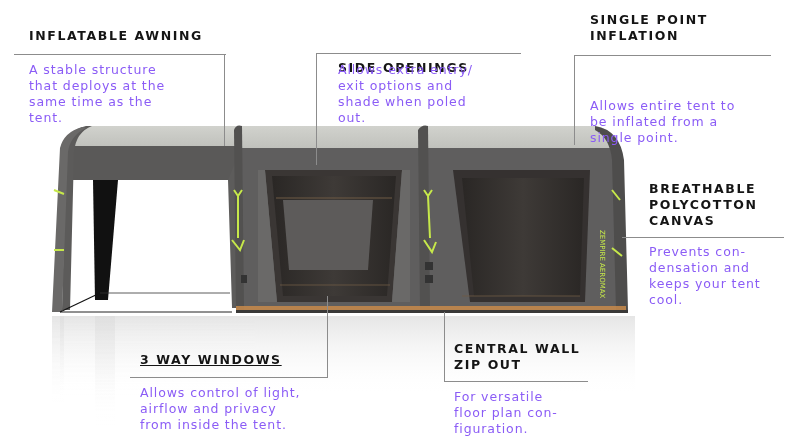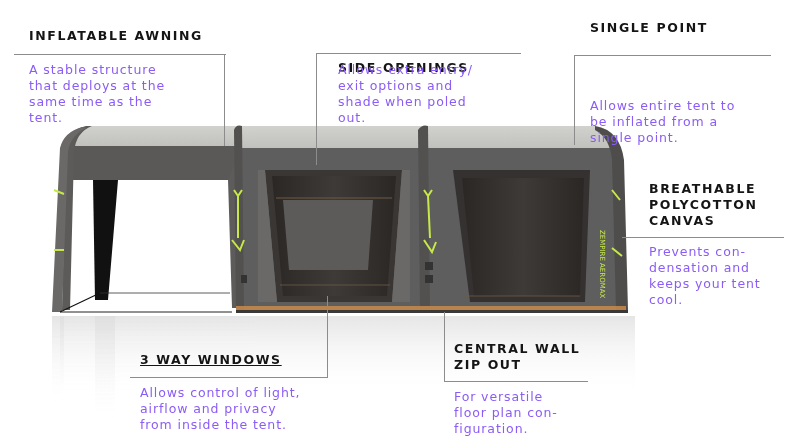--- a/index.html
+++ b/index.html
@@ -136,22 +136,23 @@
 that deploys at the
 same time as the
 tent.</div>
 
 <div class="title" style="left:338px; top:28px;margin-top:32px;">SIDE OPENINGS</div>
 <div class="desc" style="left:338px; top:62px;">Allows extra entry/
 exit options and
 shade when poled
 out.</div>
 
-<div class="title" style="left:590px; top:20px;">
+<div class="title" style="left:590px; top:12px;">
   <div>SINGLE POINT</div>
+  <div>INFLATION</div>
 </div>
 <div class="desc" style="left:590px; top:62px;margin-top:36px;">Allows entire tent to
 be inflated from a
 single point.</div>
 
 <div class="title" style="left:649px; top:181px;">
   <div>BREATHABLE</div>
   <div>POLYCOTTON</div>
   <div>CANVAS</div>
 </div>

